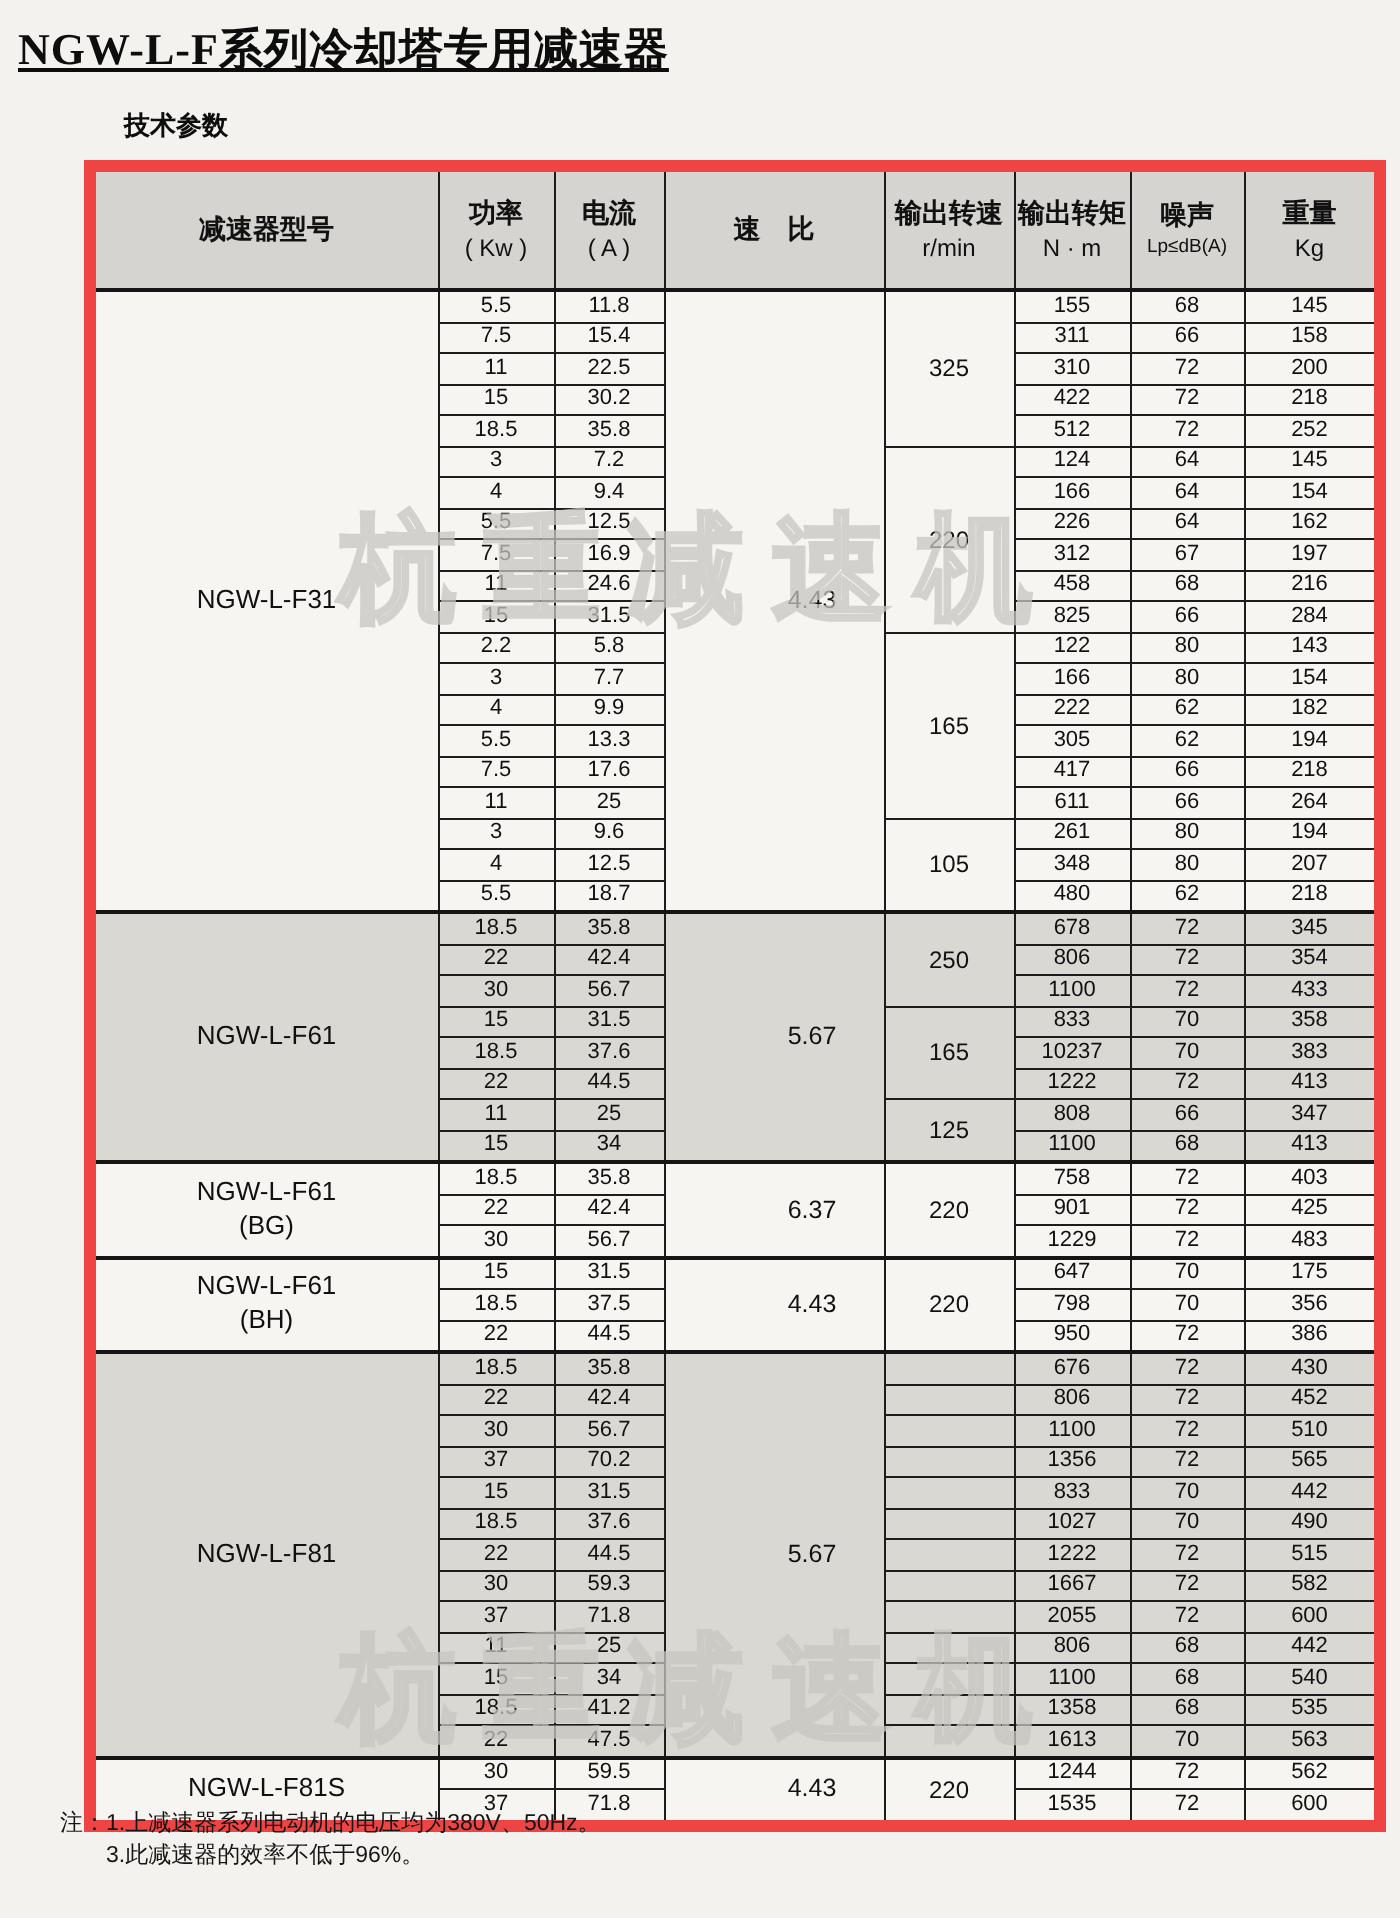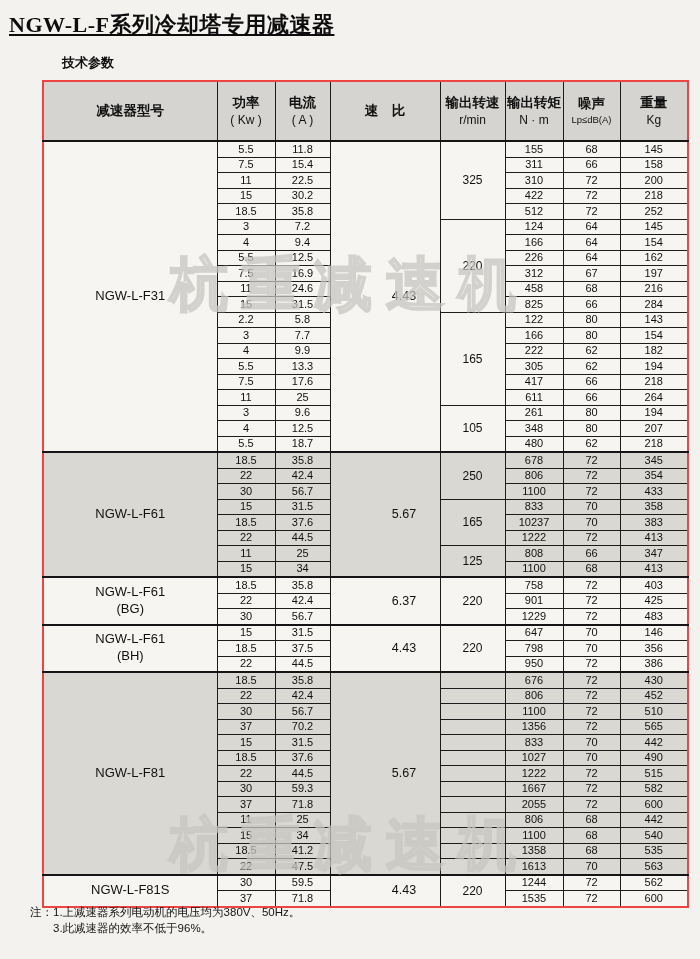--- a/index.html
+++ b/index.html
@@ -15,21 +15,21 @@
     font-family:"Liberation Serif","DejaVu Serif",serif;
     font-weight:bold;font-size:22px;letter-spacing:.5px;color:#0d0d0d;text-decoration:underline;
   }
   .doc-subtitle{
     position:absolute;left:42px;top:54px;
     font-size:13px;font-weight:bold;color:#0d0d0d;margin-left:20px;
   }
   table.spec{
     position:absolute;left:42px;top:80px;width:646px;
     border-collapse:collapse;table-layout:fixed;
-    border:2px solid #ef4444;
+    border:6px solid #ef4444;
     z-index:2;
   }
   .spec th,.spec td{
     border:1px solid #1c1c1c;
     text-align:center;vertical-align:middle;padding:0;
     overflow:hidden;white-space:nowrap;
   }
   .spec thead th{
     background:#d5d4d0;height:58px;
     font-size:13.5px;font-weight:bold;line-height:1.35;
@@ -357,21 +357,21 @@
           <td rowspan="3" class="model">
             <div>NGW-L-F61</div>
             <div>(BH)</div>
           </td>
           <td>15</td>
           <td>31.5</td>
           <td rowspan="3" class="ratio">4.43</td>
           <td rowspan="3" class="speed">220</td>
           <td>647</td>
           <td>70</td>
-          <td>146</td>
+          <td>175</td>
         </tr>
         <tr>
           <td>18.5</td>
           <td>37.5</td>
           <td>798</td>
           <td>70</td>
           <td>356</td>
         </tr>
         <tr>
           <td>22</td>

